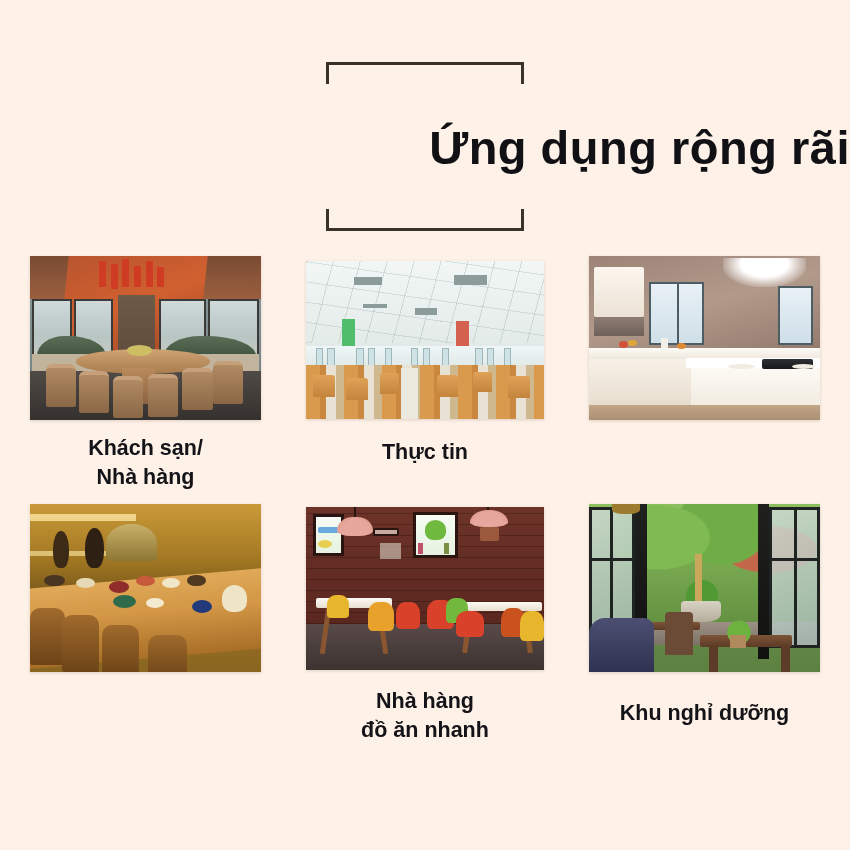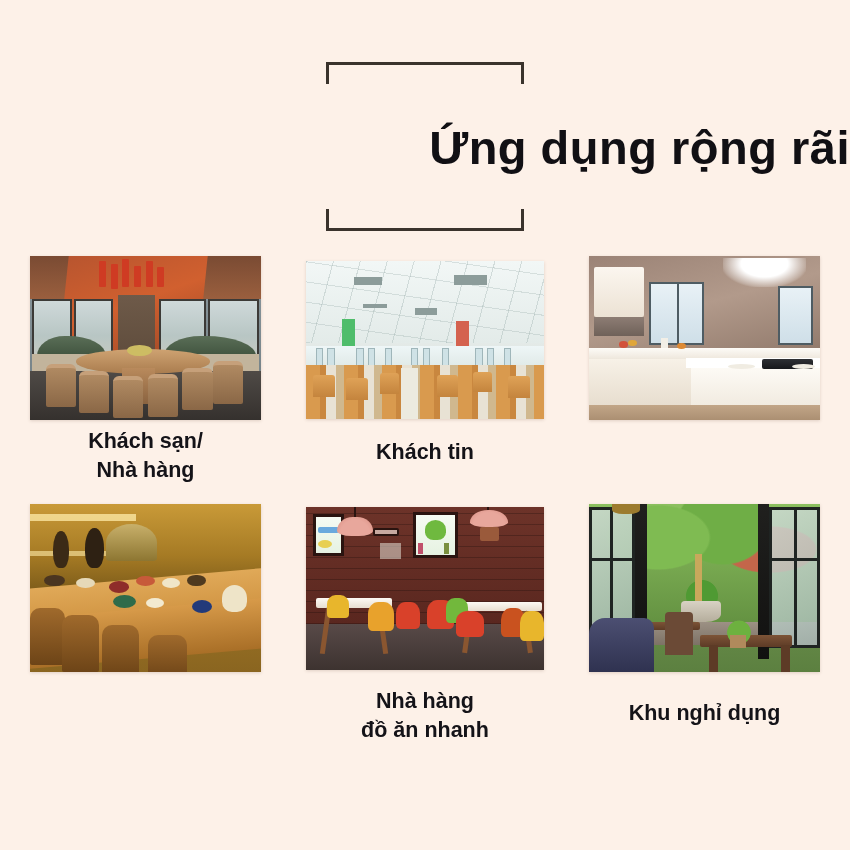--- a/index.html
+++ b/index.html
@@ -82,21 +82,21 @@
 
   .caption {
     text-align: center;
     font-size: 21.5px;
     font-weight: bold;
     color: #141318;
     line-height: 1.33;
     padding-top: 16px;
     white-space: pre-line;
   }
-  .cell.first .caption { padding-top: 7px; }
+  .cell.first .caption { padding-top: 14px; }
   .cell.mid .caption { padding-top: 19px; }
 
   .row-2 .photo { height: 168px; }
   .row-2 .cell.mid .photo { height: 163px; margin-top: 3px; }
   .row-2 .caption { padding-top: 14px; }
   .row-2 .cell.mid .caption { padding-top: 17px; }
   .row-2 .cell.last .caption { padding-top: 27px; }
 
   
   .art { position: absolute; inset: 0; }
@@ -419,21 +419,21 @@
           <div class="seats"></div>
           <div class="chr" style="left:3%;top:72%;width:9%;height:14%"></div>
           <div class="chr" style="left:17%;top:74%;width:9%;height:14%"></div>
           <div class="chr" style="left:31%;top:71%;width:8%;height:13%"></div>
           <div class="chr" style="left:55%;top:72%;width:9%;height:14%"></div>
           <div class="chr" style="left:70%;top:70%;width:8%;height:13%"></div>
           <div class="chr" style="left:85%;top:73%;width:9%;height:14%"></div>
           <div style="left:40%;top:68%;width:7%;height:32%;background:#eceadf"></div>
         </div>
       </div>
-      <div class="caption">Khách tin</div>
+      <div class="caption">Thực tin</div>
     </div>
 
     <div class="cell last">
       <div class="photo">
         <div class="art p-kit">
           <div class="wall"></div>
           <div class="chand"></div>
           <div class="wupper"></div>
           <div class="wupper2"></div>
           <div class="window" style="left:26%;top:16%;width:24%;height:38%"></div>
@@ -546,16 +546,16 @@
           <div class="wtable" style="left:26%;top:70%;width:22%;height:5%"></div>
           <div class="wtable" style="left:48%;top:78%;width:40%;height:7%"></div>
           <div style="left:52%;bottom:0;width:4%;height:16%;background:#5d3b26"></div>
           <div style="left:83%;bottom:0;width:4%;height:16%;background:#5d3b26"></div>
           <div style="left:33%;top:64%;width:12%;height:26%;background:#6b4a36;border-radius:4px 4px 0 0"></div>
           <div class="plant2" style="left:56%;top:68%;width:18%;height:14%"></div>
           <div style="left:61%;top:78%;width:7%;height:8%;background:#b08a5c"></div>
           <div class="sofa"></div>
         </div>
       </div>
-      <div class="caption">Khu nghỉ dụng</div>
+      <div class="caption">Khu nghỉ dưỡng</div>
     </div>
   </div>
 </div>
 
 </body></html>

